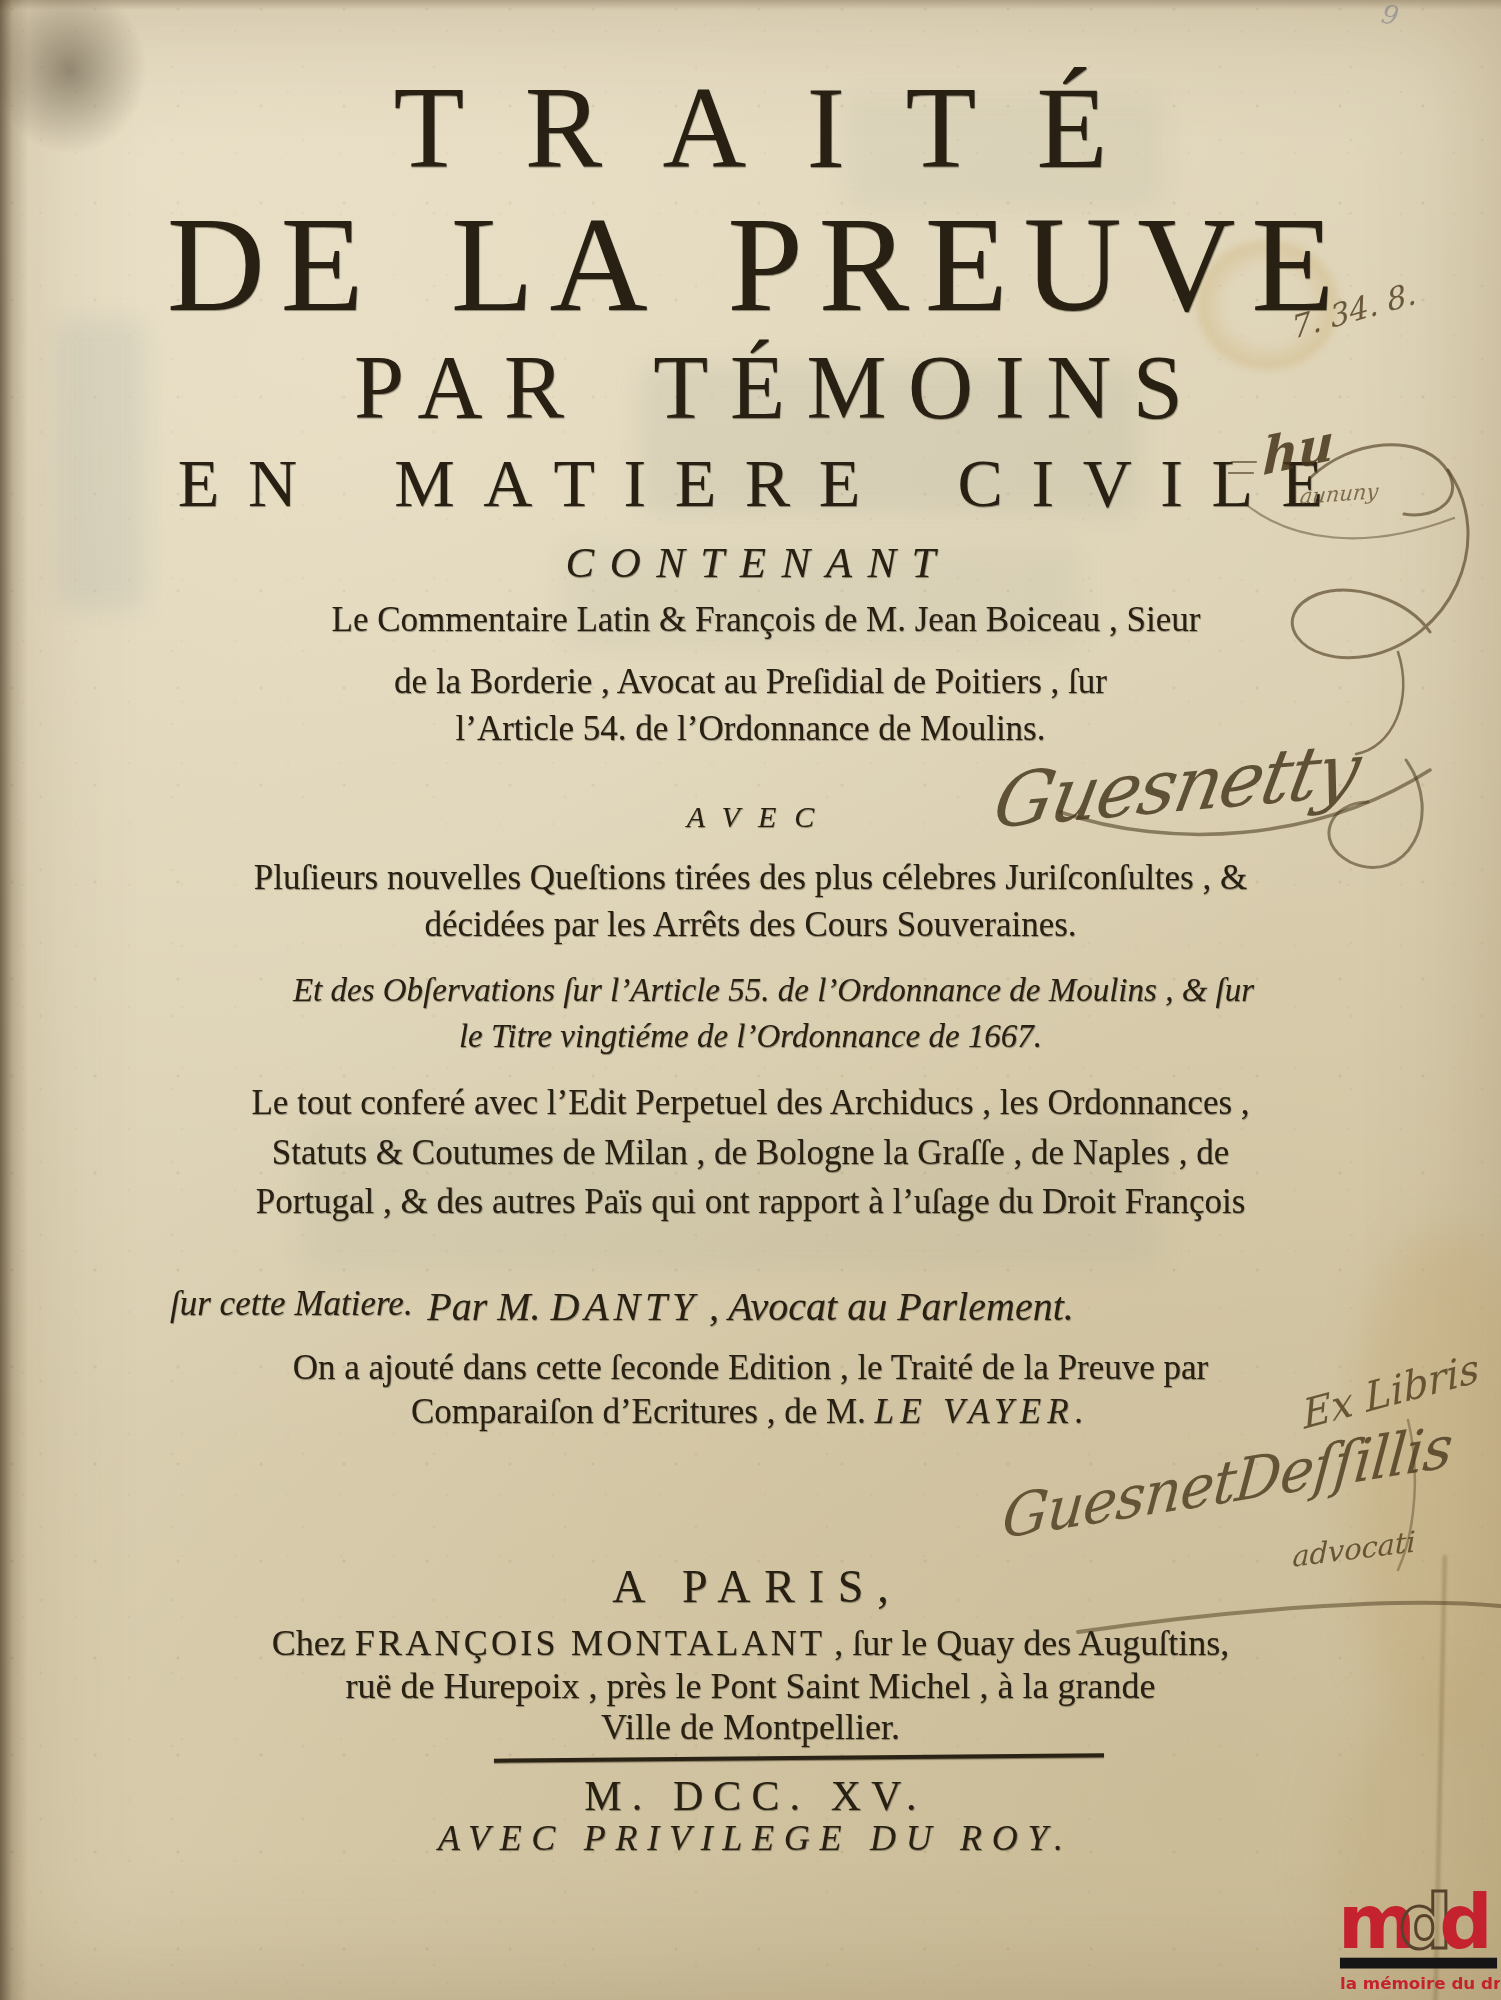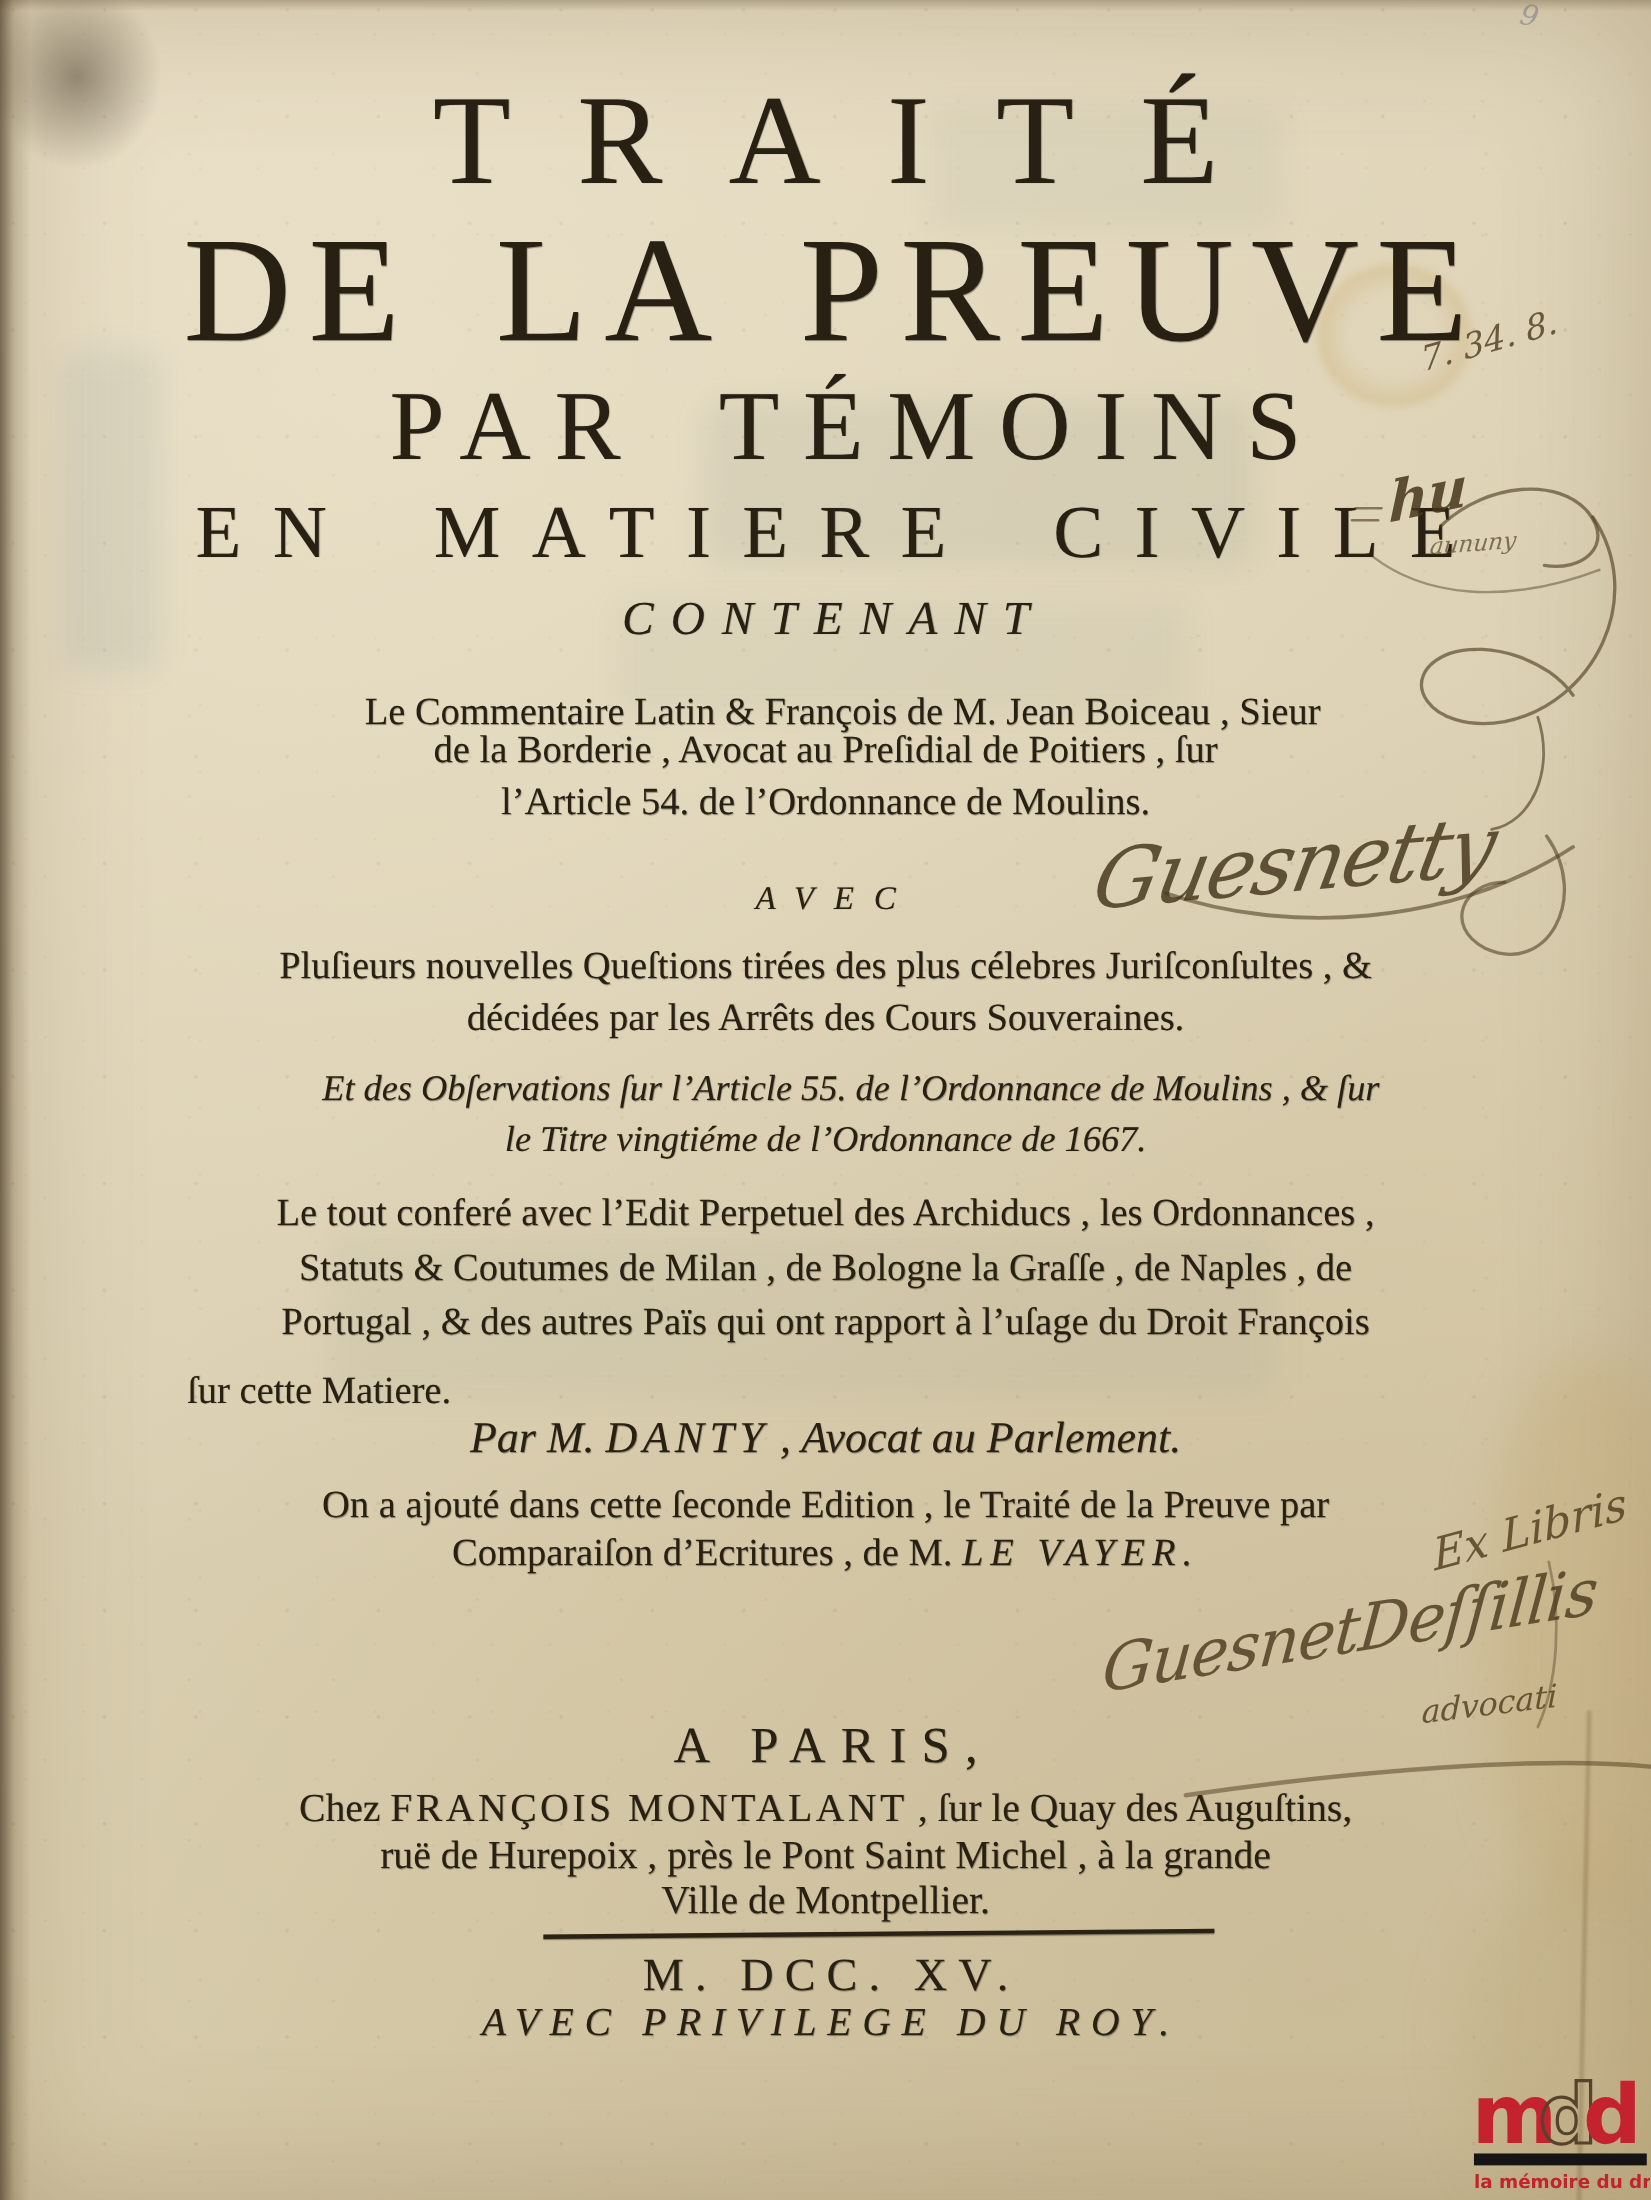--- a/index.html
+++ b/index.html
@@ -42,27 +42,27 @@
   #ghost5{left:55px;top:320px;width:90px;height:290px;background:rgba(124,140,148,.12);}
   
   .pr{position:absolute;left:0;right:0;text-align:center;white-space:nowrap;
       text-shadow:.6px .7px .9px rgba(38,30,16,.45);}
   #t1{top:62px;  font-size:116px;letter-spacing:.52em;text-indent:.52em;}
   #t2{top:186px; font-size:136px;letter-spacing:.115em;word-spacing:.16em;text-indent:.115em;}
   #t3{top:336px; font-size:90px; letter-spacing:.24em;word-spacing:.28em;text-indent:.24em;margin-left:36px;}
   #t4{top:444px; font-size:68px; letter-spacing:.42em;word-spacing:.34em;text-indent:.42em;}
   #t5{top:538px; font-size:43px; font-style:italic;letter-spacing:.36em;text-indent:.36em;}
   .body-line{font-size:35px;}
-  #c1{top:627px;padding-left:31px;} #c2{top:662px;} #c3{top:709px;}
+  #c1{top:600px;padding-left:31px;} #c2{top:662px;} #c3{top:709px;}
   #avec{top:800px;font-size:30px;font-style:italic;letter-spacing:.6em;text-indent:.6em;}
   #q1{top:858px;} #q2{top:905px;}
   #o1{top:972px;font-size:33px;font-style:italic;padding-left:46px;}
   #o2{top:1018px;font-size:33px;font-style:italic;text-align:center;}
   #f1{top:1083px;} #f2{top:1133px;} #f3{top:1182px;}
-  #f4{top:1244px;text-align:left;left:170px;right:auto;}
+  #f4{top:1284px;text-align:left;left:170px;right:auto;font-style:italic;}
   #author{top:1283px;font-size:40px;font-style:italic;}
   #author .caps{letter-spacing:.12em;}
   #e1{top:1348px;} 
   #e2{top:1392px;}
   #e2 .caps{letter-spacing:.18em;font-style:italic;}
   #city{top:1560px;font-size:46px;letter-spacing:.30em;text-indent:.30em;}
   #i1{top:1622px;font-size:36px;}
   #i1 .caps{letter-spacing:.09em;}
   #i2{top:1665px;font-size:36px;}
   #i3{top:1706px;font-size:36px;}

